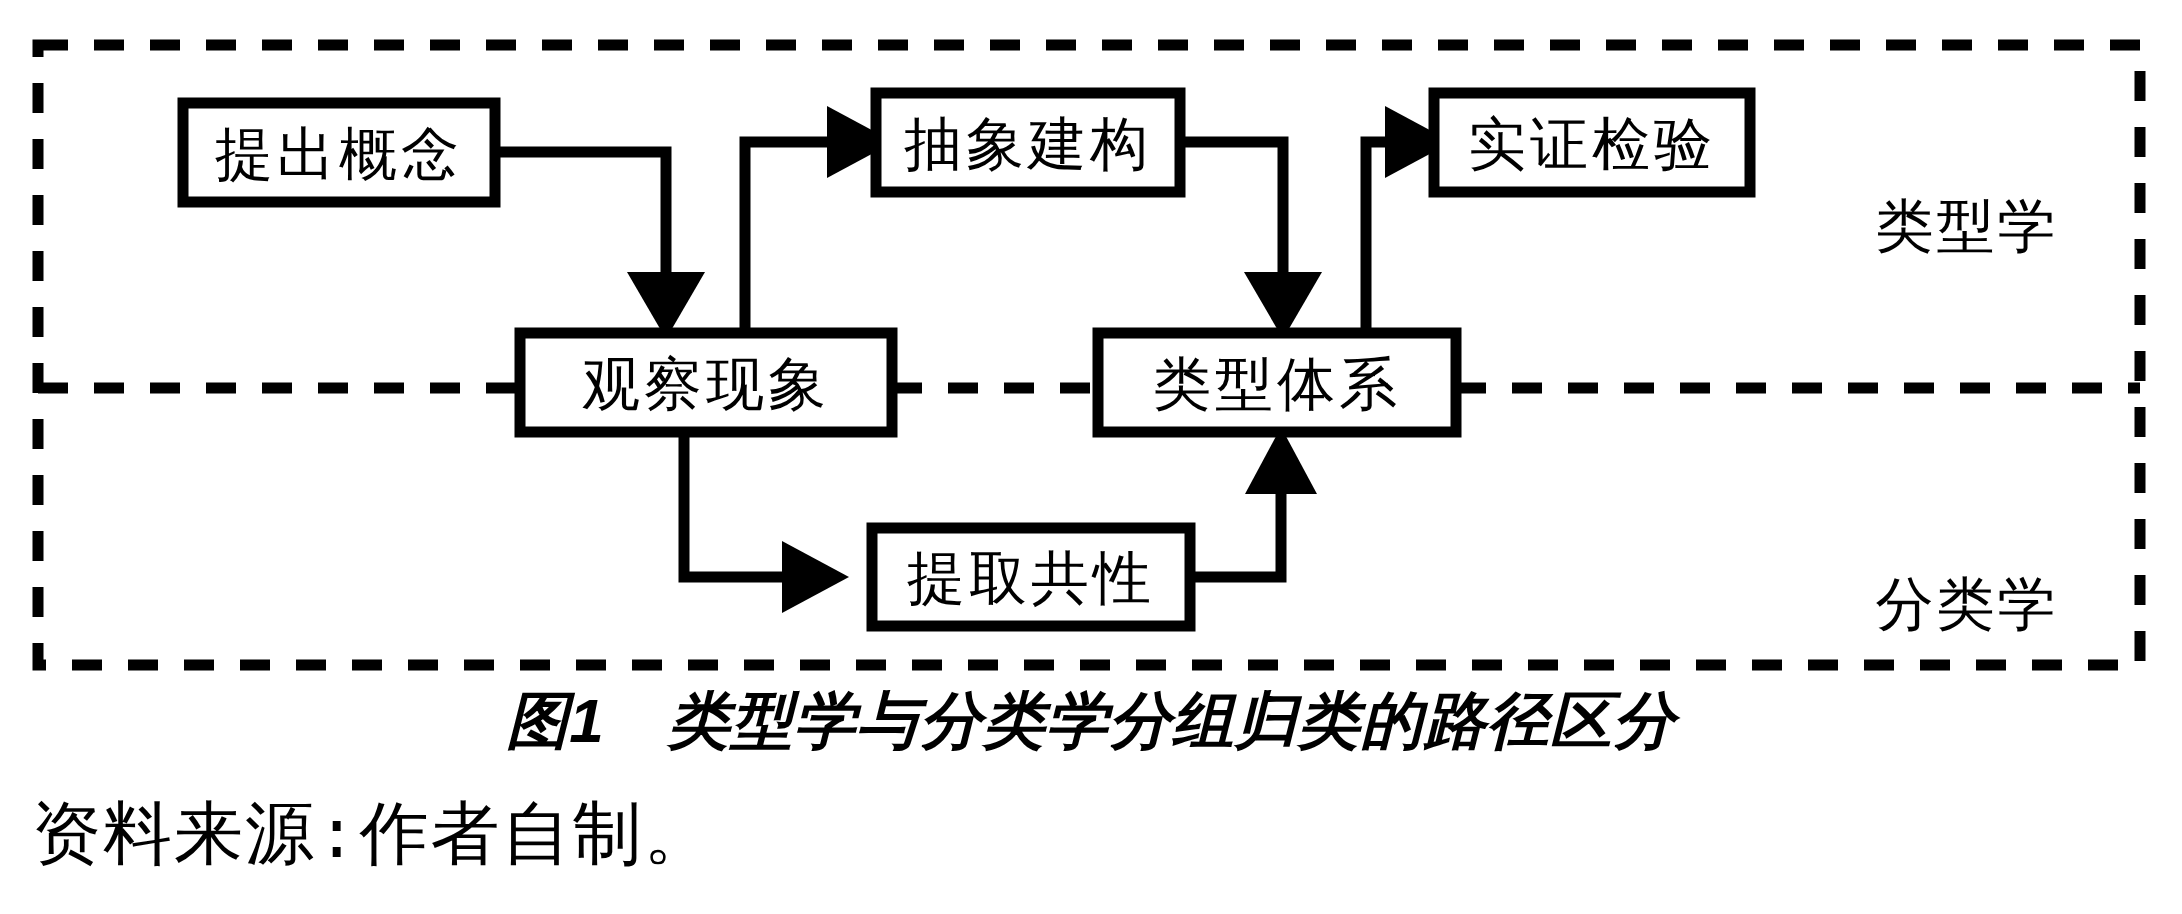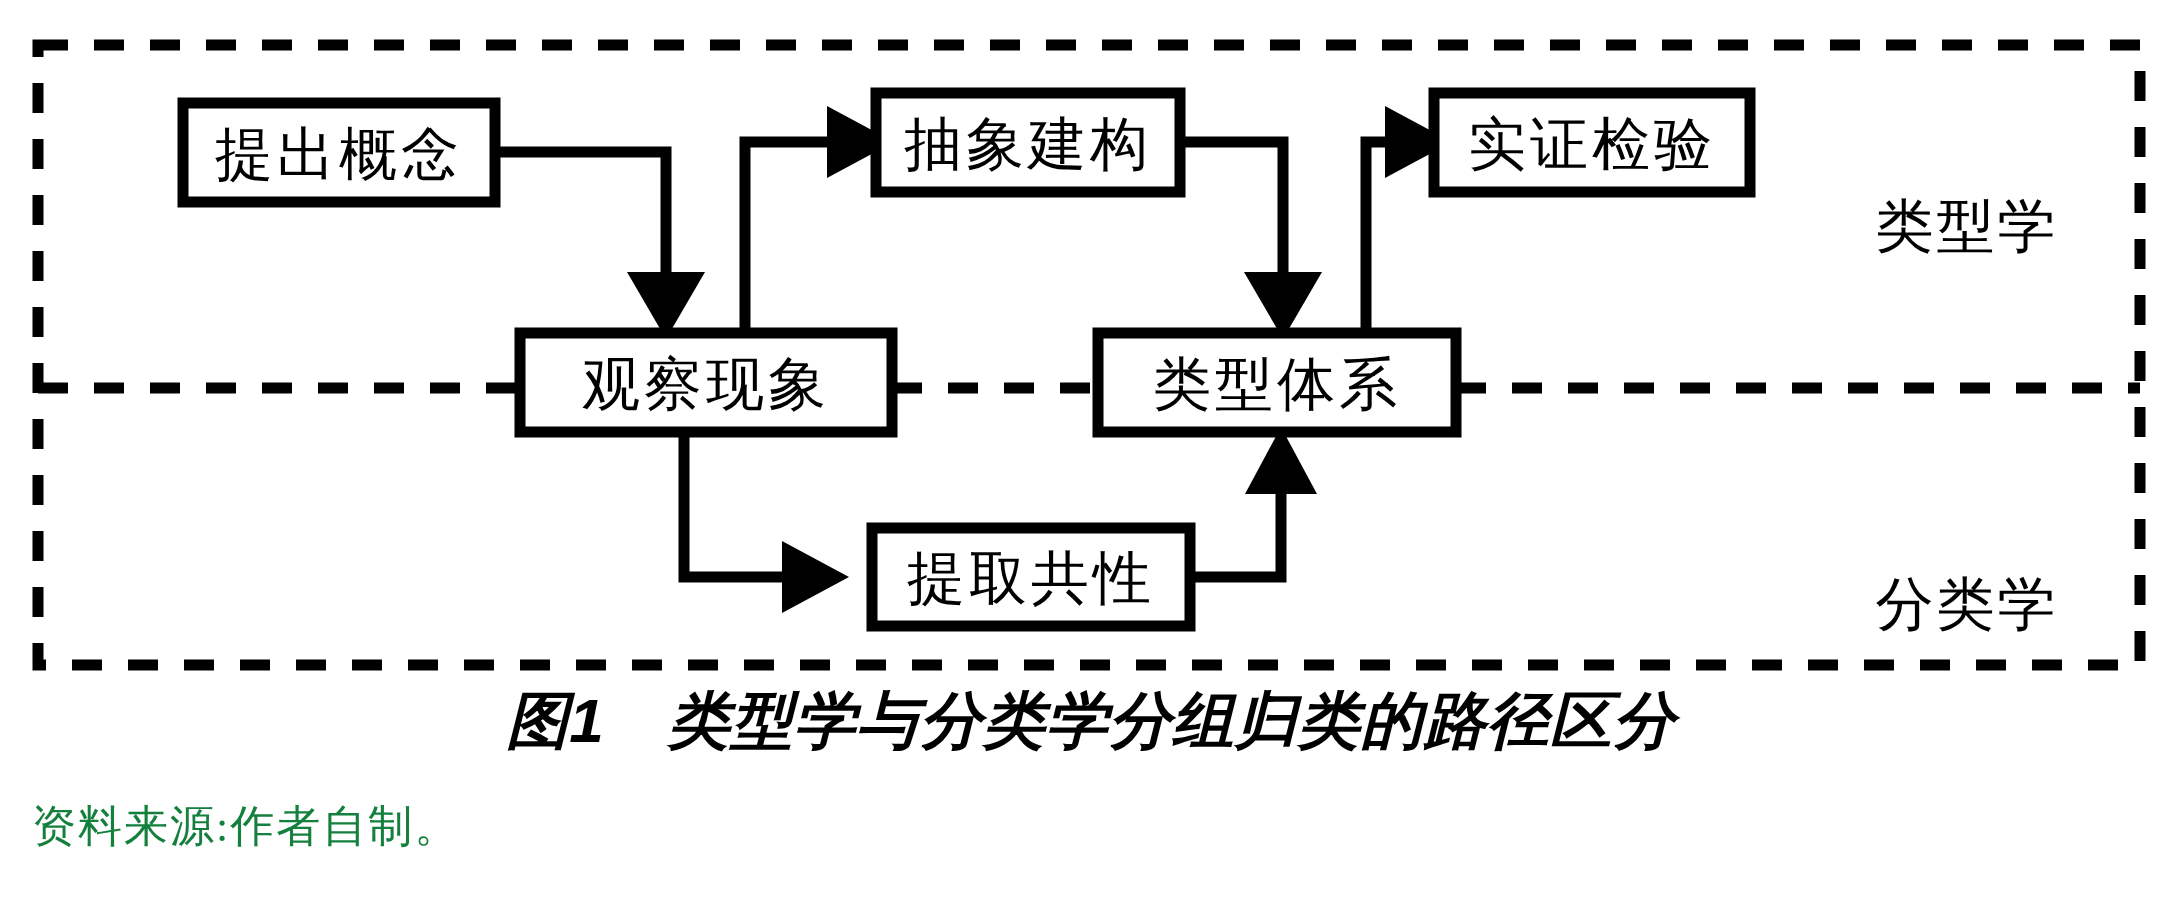--- a/index.html
+++ b/index.html
@@ -61,25 +61,25 @@
     font-style: italic;
   }
   .source-wrap {
     position: absolute;
     left: 32px;
     top: 805px;
     width: 1400px;
     text-align: left;
   }
   .source {
-    font-family: Liberation Serif, serif;
-    font-size: 44px;
+    font-family: Liberation Mono, monospace;
+    font-size: 69px;
     line-height: 1.0;
     letter-spacing: 2px;
-    color: #15803d;
+    color: #000000;
   }
 </style>
 </head>
 <body>
 
 <div id="root">
 
   <svg class="figure-svg" viewBox="0 0 2182 914">
 
     <rect x="38" y="45" width="2102" height="620" fill="none" stroke="#000000" stroke-width="11" stroke-dasharray="30 26"></rect>

